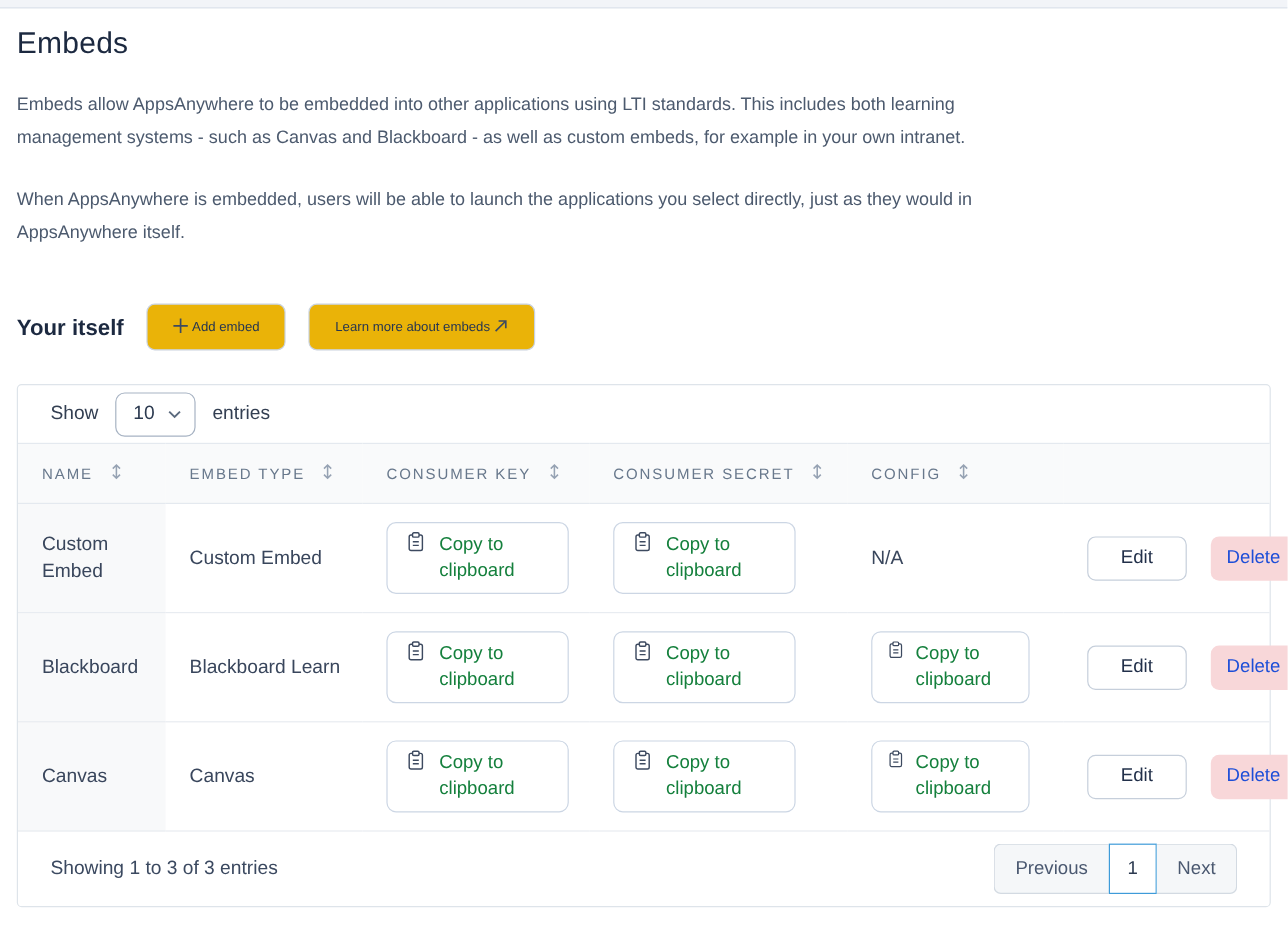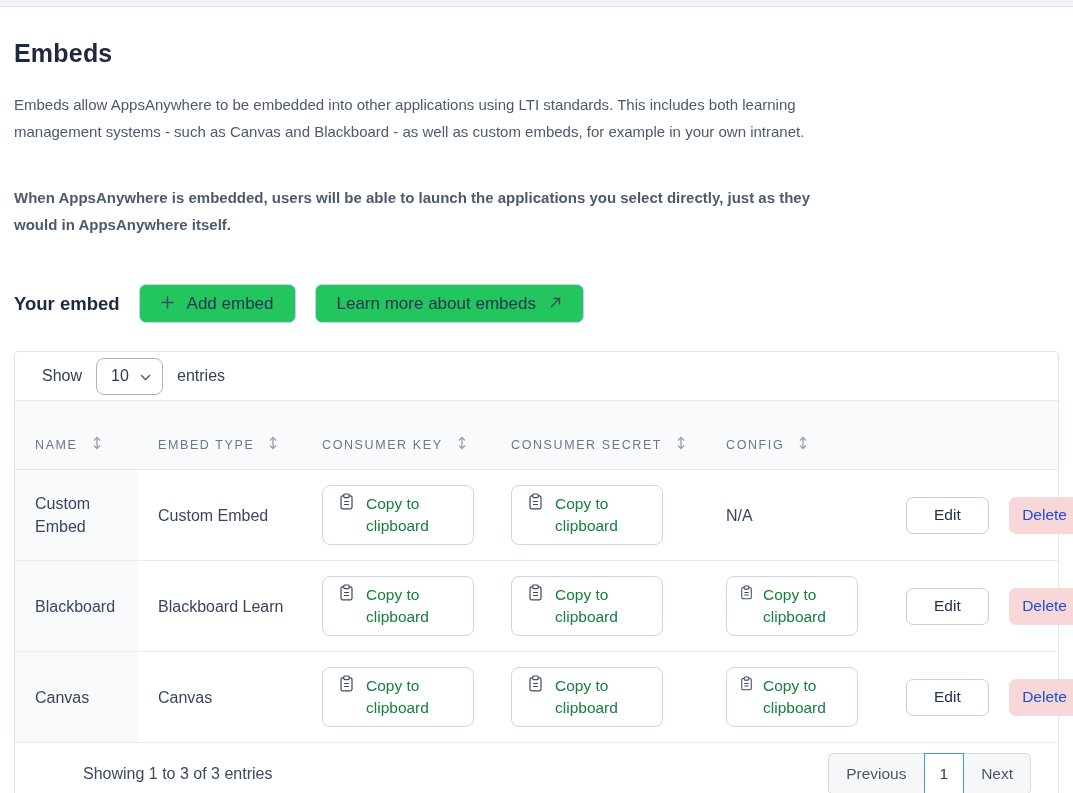--- a/index.html
+++ b/index.html
@@ -4,31 +4,31 @@
 <style>
   * { box-sizing: border-box; margin: 0; padding: 0; }
   html,body { background:#fff; }
   body {
     width: 1073px; height: 793px; overflow: hidden;
     font-family: "Liberation Sans", "DejaVu Sans", sans-serif;
     color:#39465c;
   }
   .top-strip { height:7px; background:#f2f4f8; border-bottom:1px solid #dde3ec; }
   .content { padding: 0 14px; }
-  h1.page-title { margin-top:32px; font-size:25px; font-weight:700; color:#1c2940; letter-spacing:.2px; }
+  h1.page-title { margin-top:15px; font-size:25px; font-weight:400; color:#1c2940; letter-spacing:.2px; }
   .intro { margin-top:24px; max-width:843px; font-size:15px; line-height:26.5px; color:#4c5a6e; }
-  .intro + .intro { margin-top:40px;font-weight:bold; }
+  .intro + .intro { margin-top:26px; }
 
   .actions-row { display:flex; align-items:center; gap:19px; margin-top:46px; }
   .section-title { font-size:18.5px; font-weight:700; color:#1c2940; }
   .btn {
-    display:inline-flex; align-items:center; gap:13px;
-    height:39px; padding:0 21px; background:#22c55e;
+    display:inline-flex; align-items:center; gap:3px;
+    height:39px; padding:0 21px; background:#eab308;
     border:1px solid #c9d2de; border-radius:7px;
-    font-size:17px; color:#273650; cursor:pointer;
+    font-size:11px; color:#273650; cursor:pointer;
     font-family:inherit;
   }
   .btn svg { flex:none; }
 
   .card { margin-top:28px; border:1px solid #dee4ea; border-radius:4px; background:#fff; }
 
   .table-toolbar { display:flex; align-items:center; justify-content:space-between; padding:11px 27px; height:48px; }
   .toolbar-left, .toolbar-right { display:flex; align-items:center; gap:14px; font-size:16px; color:#333f52; }
   .page-size {
     display:inline-flex; align-items:center; justify-content:space-between; gap:9px;
@@ -44,21 +44,21 @@
 
   table.data-table { width:100%; border-collapse:collapse; table-layout:fixed; }
   .data-table col.c1{width:123px}.data-table col.c2{width:164px}.data-table col.c3{width:189px}
   .data-table col.c4{width:215px}.data-table col.c5{width:180px}
   .data-table thead th {
     background:#f9fafb; border-top:1px solid #e4e9ef; border-bottom:1px solid #e4e9ef;
     padding:16px 18px 16px 20px; text-align:left; font-weight:400;
     font-size:12.5px; letter-spacing:1.6px; color:#68788c; white-space:nowrap;
     cursor:pointer;
   }
-  .data-table thead th .th-inner { display:inline-flex; align-items:center; gap:14px;margin-top:19px; }
+  .data-table thead th .th-inner { display:inline-flex; align-items:center; gap:14px; }
   .data-table tbody td {
     border-bottom:1px solid #e8ecf1; padding:15px 18px 15px 20px;
     font-size:16px; color:#39465c; vertical-align:middle; line-height:23px;
   }
   .data-table tbody td:first-child { background:#f8f9fa; }
 
   .copy-btn {
     display:inline-flex; align-items:flex-start; gap:12px;
     width:152px; min-height:58px; padding:7px 12px 7px 16px;
     background:#fff; border:1px solid #ccd6e4; border-radius:8px;
@@ -71,21 +71,21 @@
   .edit-btn {
     height:37px; padding:0 27px; background:#fff; border:1px solid #c6cfdb;
     border-radius:7px; font-size:15.5px; color:#22304a; cursor:pointer; font-family:inherit;
   }
   .delete-btn {
     height:37px; padding:0 13px; margin-left:16px; background:#f8d7d9; border:none;
     border-radius:7px; font-size:15.5px; color:#1d4ed8; cursor:pointer; font-family:inherit;
   }
 
   .table-footer { display:flex; align-items:center; justify-content:space-between; padding:12px 27px; height:62px; }
-  .footer-summary { font-size:16px; color:#3b4960;margin-left:41px; }
+  .footer-summary { font-size:16px; color:#3b4960; }
   .pagination { display:inline-flex; }
   .page-item {
     height:42px; display:inline-flex; align-items:center; padding:0 17px;
     background:#f5f7f9; border:1px solid #d3dae2; font-size:15.5px; color:#4a5870;
     cursor:pointer; font-family:inherit;
   }
   .page-item.prev { border-radius:6px 0 0 6px; border-right:none; }
   .page-item.next { border-radius:0 6px 6px 0; border-left:none; }
   .page-item.current { background:#fff; border:1px solid #3e9bd9; color:#2c3a50; padding:0 15px; }
 </style>
@@ -93,21 +93,21 @@
 <body>
 
 <div class="top-strip"></div>
 
 <div class="content">
   <h1 class="page-title">Embeds</h1>
   <p class="intro">Embeds allow AppsAnywhere to be embedded into other applications using LTI standards. This includes both learning management systems - such as Canvas and Blackboard - as well as custom embeds, for example in your own intranet.</p>
   <p class="intro">When AppsAnywhere is embedded, users will be able to launch the applications you select directly, just as they would in AppsAnywhere itself.</p>
 
   <div class="actions-row">
-    <h2 class="section-title">Your embed</h2>
+    <h2 class="section-title">Your itself</h2>
     <button class="btn">
       <span>
         <svg width="13" height="13" viewBox="0 0 13 13" fill="none" stroke="#3d4a60" stroke-width="1.4">
             <path d="M6.5 0.5 V12.5 M0.5 6.5 H12.5"></path>
           </svg>
       </span>
       <span>Add embed</span>
     </button>
     <button class="btn">
       <span>Learn more about embeds</span>

